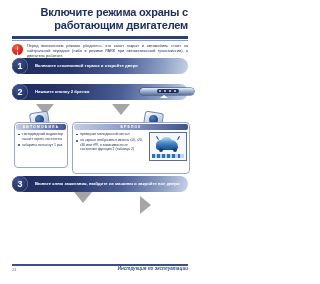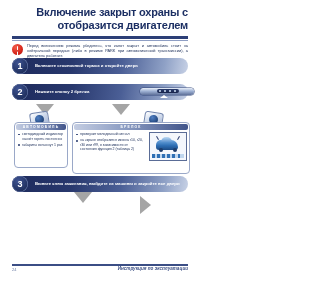--- a/index.html
+++ b/index.html
@@ -334,22 +334,22 @@
     color: #3f5храм;
     color: #3f5286;
   }
 </style>
 </head>
 <body>
 
 <div class="page">
 
   <div class="title-block">
-    <div class="title-line">Включение закрыт охраны с</div>
-    <div class="title-line">отобразится двигателем</div>
+    <div class="title-line">Включите режима охраны с</div>
+    <div class="title-line">работающим двигателем</div>
   </div>
   <div class="title-rule"></div>
   <div class="title-rule-2"></div>
 
   <div class="note">
     <div class="note-icon"></div>
     <div class="note-text">Перед включением режима убедитесь, что капот закрыт и автомобиль стоит на нейтральной передаче (либо в режиме PARK при автоматической трансмиссии), а двигатель работает.</div>
   </div>
 
   <div class="step" id="step-1">

